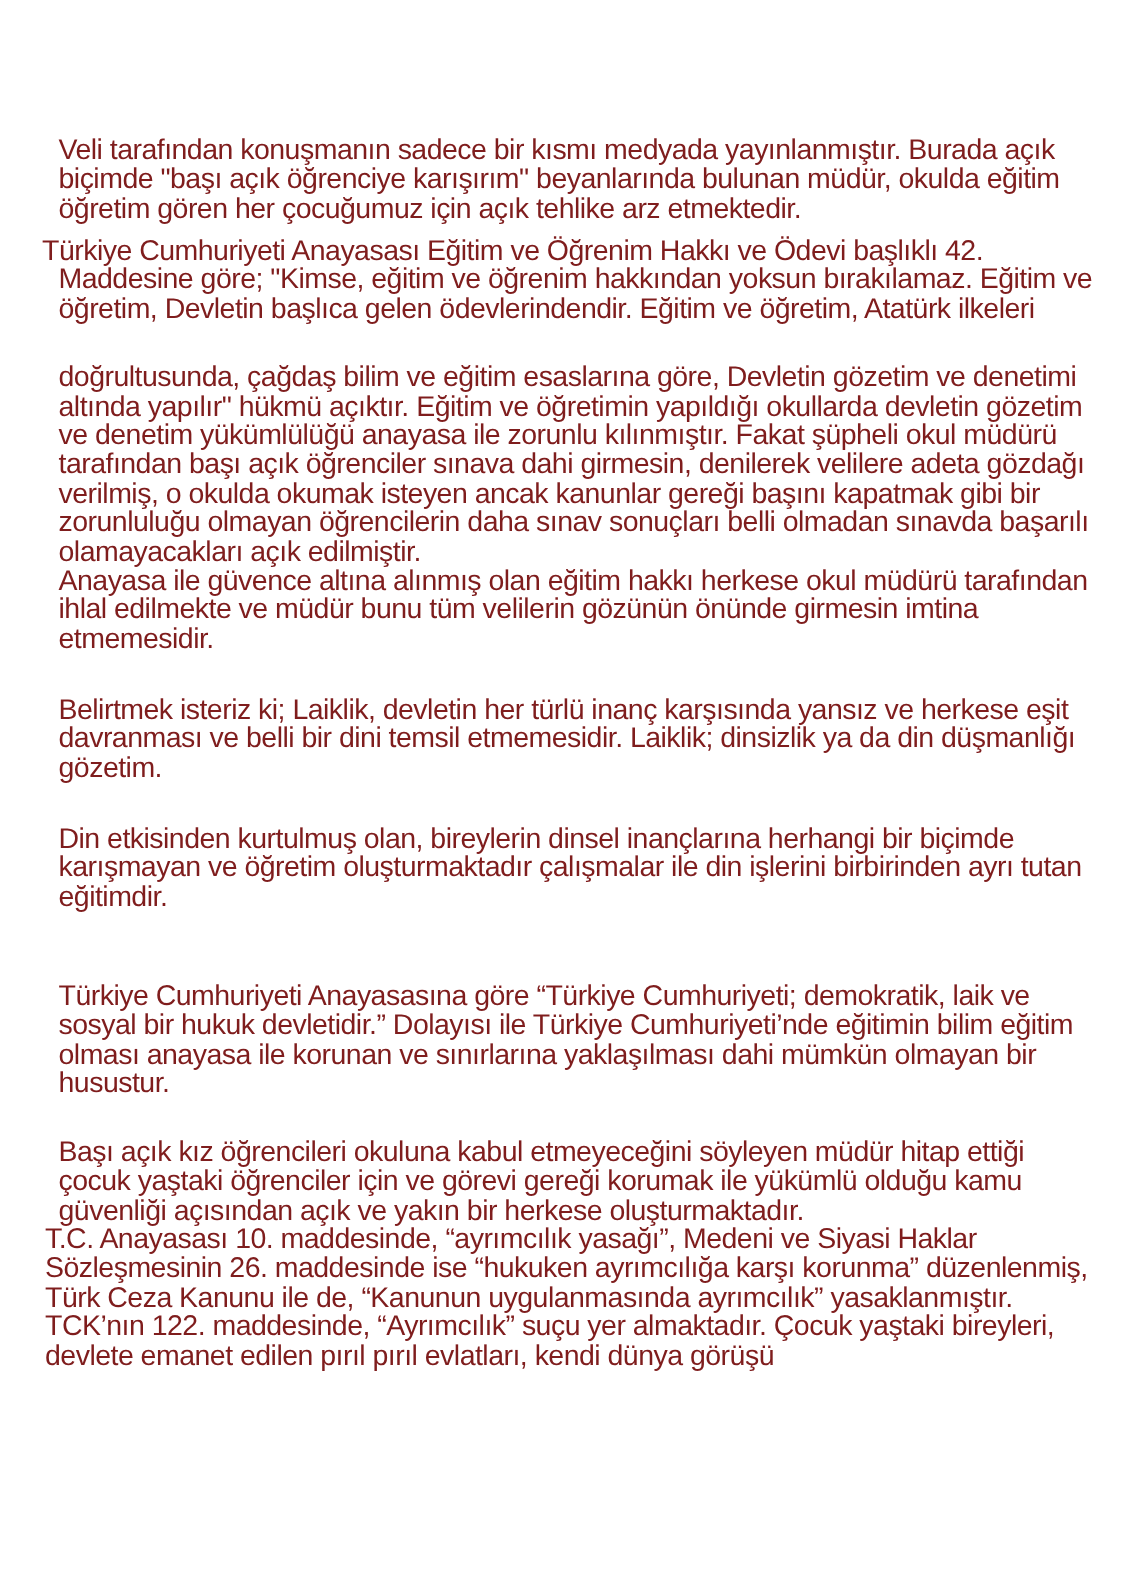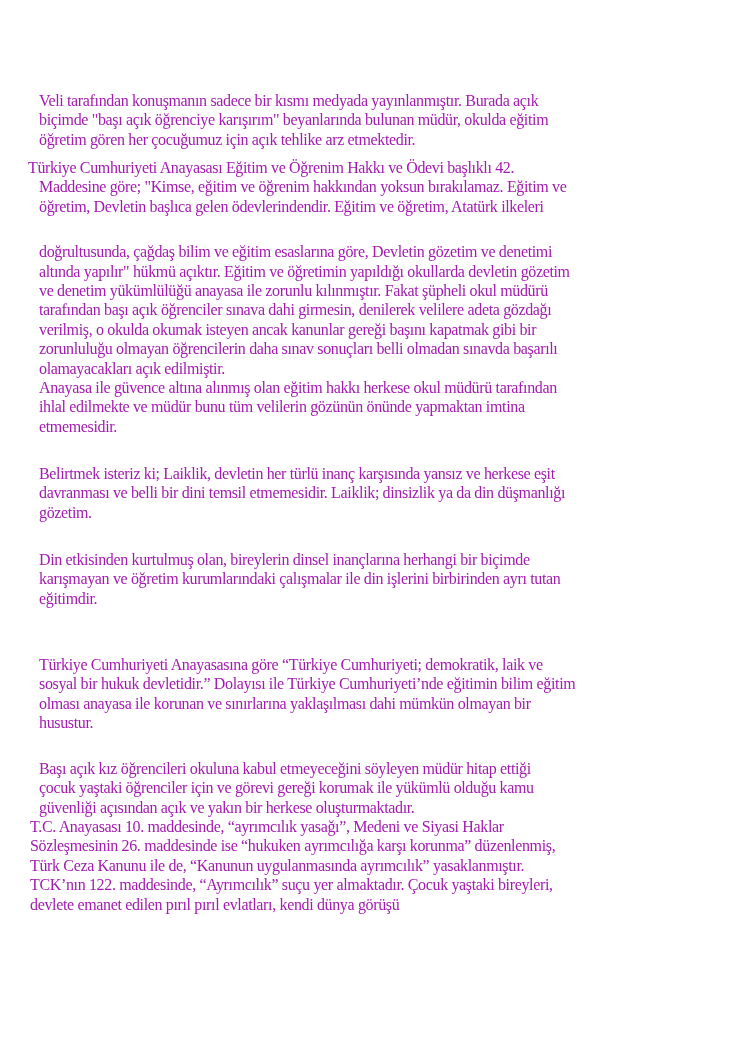--- a/index.html
+++ b/index.html
@@ -16,24 +16,24 @@
     .page {
       position: absolute;
       left: 0; top: 0;
       width: 750px;
       height: 1057px;
       background: #ffffff;
     }
     .para {
       position: absolute;
       margin: 0;
-      font-family: Liberation Serif, serif;
-      font-size: 16px;
+      font-family: Liberation Sans, sans-serif;
+      font-size: 19px;
       line-height: 19.4px;
-      color: #a21caf;
+      color: #7f1d1d;
       letter-spacing: -0.35px;
       white-space: nowrap;
     }
     .line {
       display: block;
       height: 19.4px;
     }
   </style>
 </head>
 <body>
@@ -54,33 +54,33 @@
     <span class="line" style="padding-left:11px;">altında yapılır" hükmü açıktır. Eğitim ve öğretimin yapıldığı okullarda devletin gözetim</span>
     <span class="line" style="padding-left:11px;">ve denetim yükümlülüğü anayasa ile zorunlu kılınmıştır. Fakat şüpheli okul müdürü</span>
     <span class="line" style="padding-left:11px;">tarafından başı açık öğrenciler sınava dahi girmesin, denilerek velilere adeta gözdağı</span>
     <span class="line" style="padding-left:11px;">verilmiş, o okulda okumak isteyen ancak kanunlar gereği başını kapatmak gibi bir</span>
     <span class="line" style="padding-left:11px;">zorunluluğu olmayan öğrencilerin daha sınav sonuçları belli olmadan sınavda başarılı</span>
     <span class="line" style="padding-left:11px;">olamayacakları açık edilmiştir.</span>
   </p>
 
   <p class="para" style="left:39px; top:378px;">
     <span class="line">Anayasa ile güvence altına alınmış olan eğitim hakkı herkese okul müdürü tarafından</span>
-    <span class="line">ihlal edilmekte ve müdür bunu tüm velilerin gözünün önünde yapmaktan imtina</span>
+    <span class="line">ihlal edilmekte ve müdür bunu tüm velilerin gözünün önünde girmesin imtina</span>
     <span class="line">etmemesidir.</span>
   </p>
 
   <p class="para" style="left:39px; top:464px;">
     <span class="line">Belirtmek isteriz ki; Laiklik, devletin her türlü inanç karşısında yansız ve herkese eşit</span>
     <span class="line">davranması ve belli bir dini temsil etmemesidir. Laiklik; dinsizlik ya da din düşmanlığı</span>
     <span class="line">gözetim.</span>
   </p>
 
   <p class="para" style="left:39px; top:550px;">
     <span class="line">Din etkisinden kurtulmuş olan, bireylerin dinsel inançlarına herhangi bir biçimde</span>
-    <span class="line">karışmayan ve öğretim kurumlarındaki çalışmalar ile din işlerini birbirinden ayrı tutan</span>
+    <span class="line">karışmayan ve öğretim oluşturmaktadır çalışmalar ile din işlerini birbirinden ayrı tutan</span>
     <span class="line">eğitimdir.</span>
   </p>
 
   <p class="para" style="left:39px; top:655px;">
     <span class="line">Türkiye Cumhuriyeti Anayasasına göre “Türkiye Cumhuriyeti; demokratik, laik ve</span>
     <span class="line">sosyal bir hukuk devletidir.” Dolayısı ile Türkiye Cumhuriyeti’nde eğitimin bilim eğitim</span>
     <span class="line">olması anayasa ile korunan ve sınırlarına yaklaşılması dahi mümkün olmayan bir</span>
     <span class="line">husustur.</span>
   </p>
 

